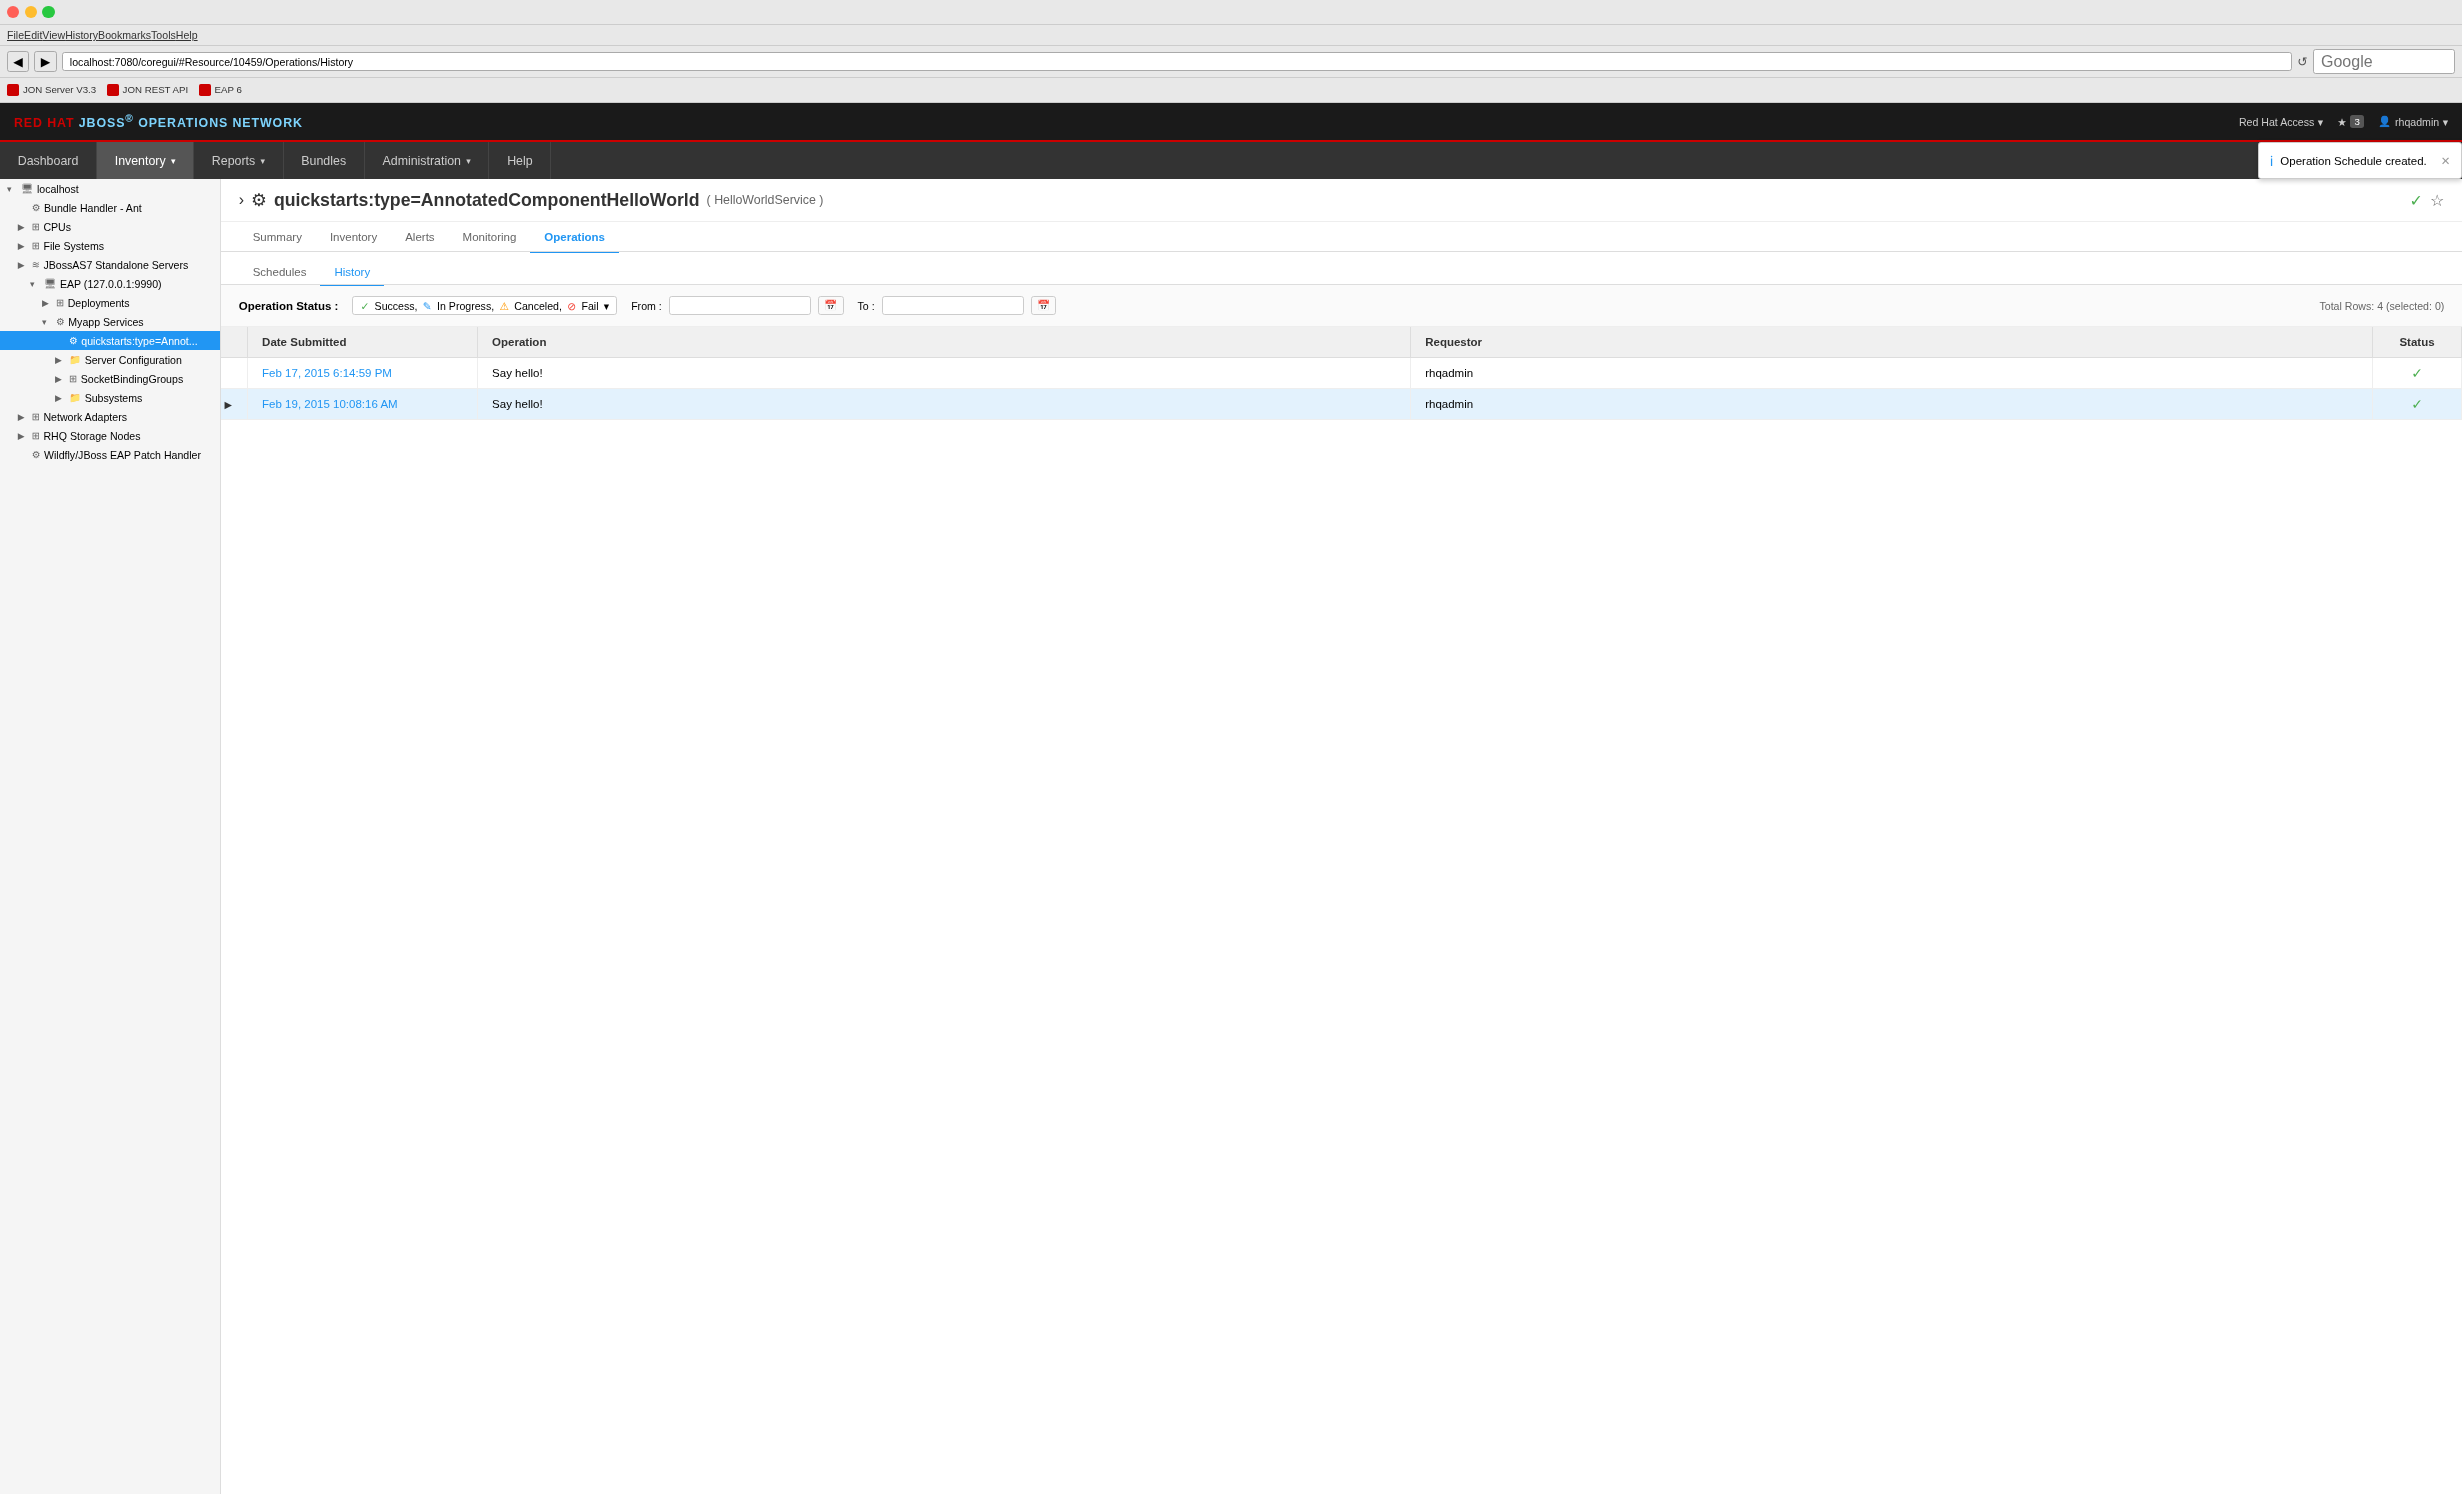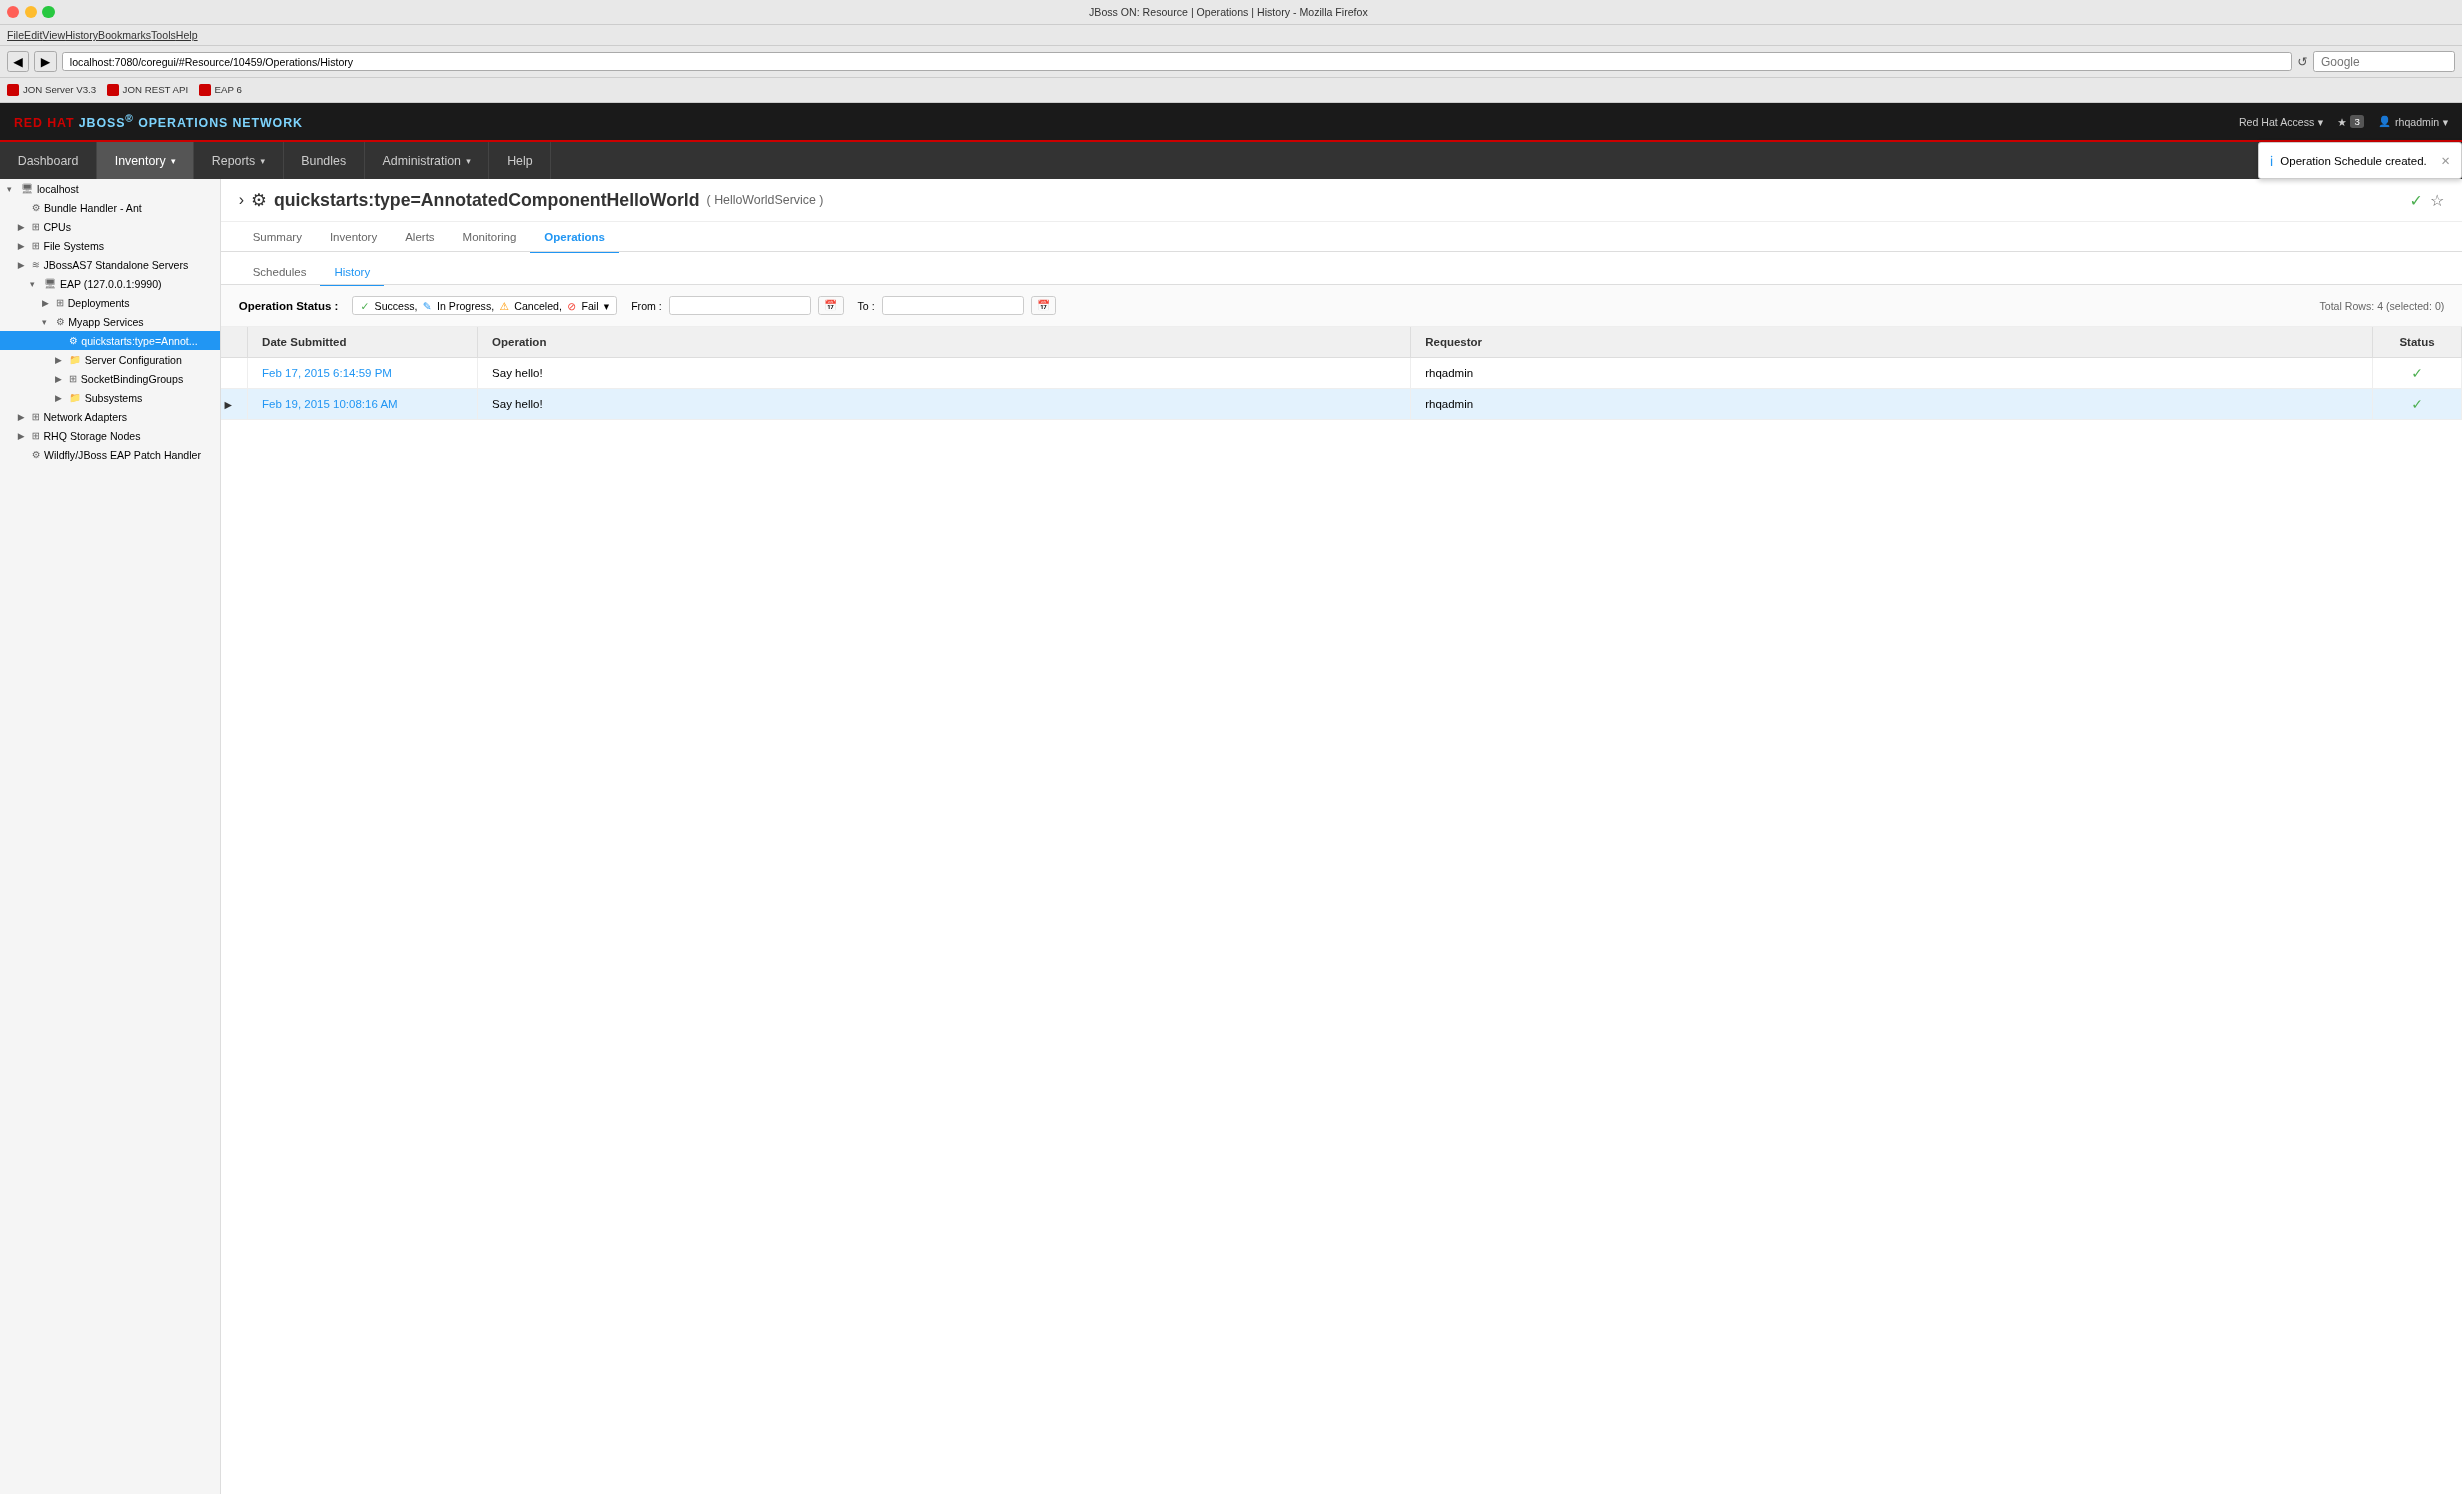--- a/index.html
+++ b/index.html
@@ -378,40 +378,39 @@
   </style>
 </head>
 <body>
 
 <div class="browser-titlebar">
   <div class="browser-controls">
     <button class="browser-btn btn-close"></button>
     <button class="browser-btn btn-min"></button>
     <button class="browser-btn btn-max"></button>
   </div>
-  <span class="browser-title">JBoss ON: Resource | Operations | History - Mozilla Firefox</span>
   <div style="width:53px"></div>
 </div>
 
 <div class="browser-menu">
   <span class="menu-item">File</span>
   <span class="menu-item">Edit</span>
   <span class="menu-item">View</span>
   <span class="menu-item">History</span>
   <span class="menu-item">Bookmarks</span>
   <span class="menu-item">Tools</span>
   <span class="menu-item">Help</span>
 </div>
 
 <div class="browser-toolbar">
   <button class="nav-btn">◀</button>
   <button class="nav-btn">▶</button>
   <input class="address-bar" type="text" value="localhost:7080/coregui/#Resource/10459/Operations/History" style="">
   <button class="refresh-btn">↺</button>
-  <input type="text" placeholder="Google" style="width: 142px; border: 0.9px solid rgb(170, 170, 170); border-radius: 2.7px; padding: 2.7px 7px; font-size: 12px;">
+  <input type="text" placeholder="Google" style="width: 142px; border: 0.9px solid rgb(170, 170, 170); border-radius: 2.7px; padding: 2.7px 7px; font-size: 16px;">
 </div>
 
 <div class="bookmarks-bar">
   <span class="bookmark-item">
     <span class="bookmark-icon"></span>
     <span>JON Server V3.3</span>
   </span>
   <span class="bookmark-item">
     <span class="bookmark-icon"></span>
     <span>JON REST API</span>

